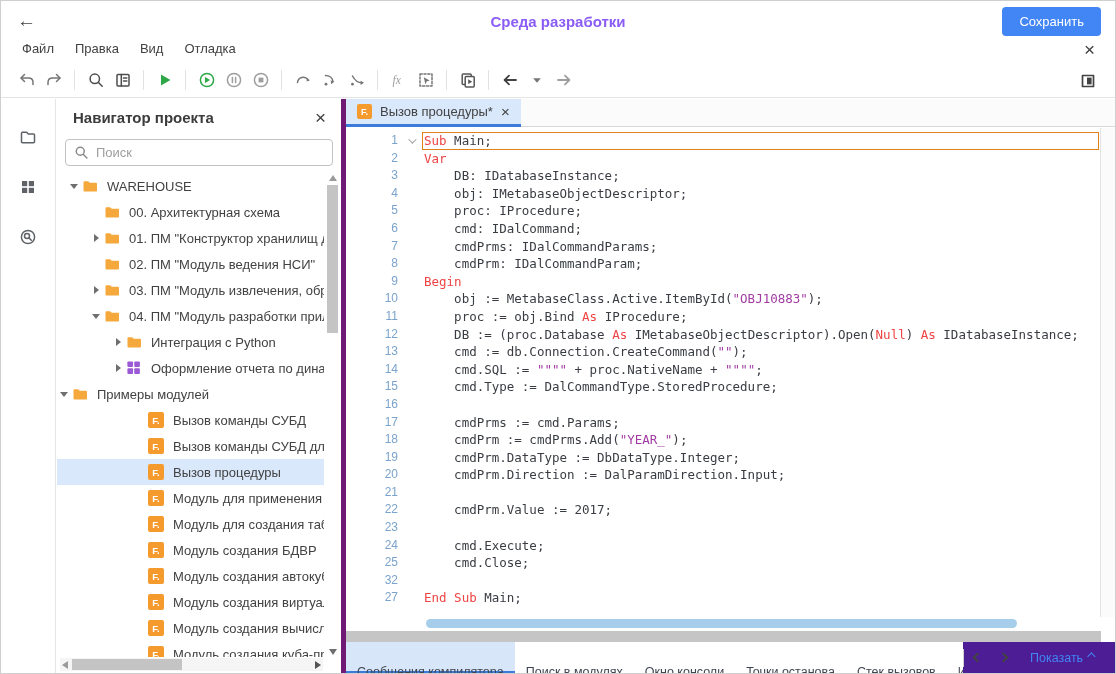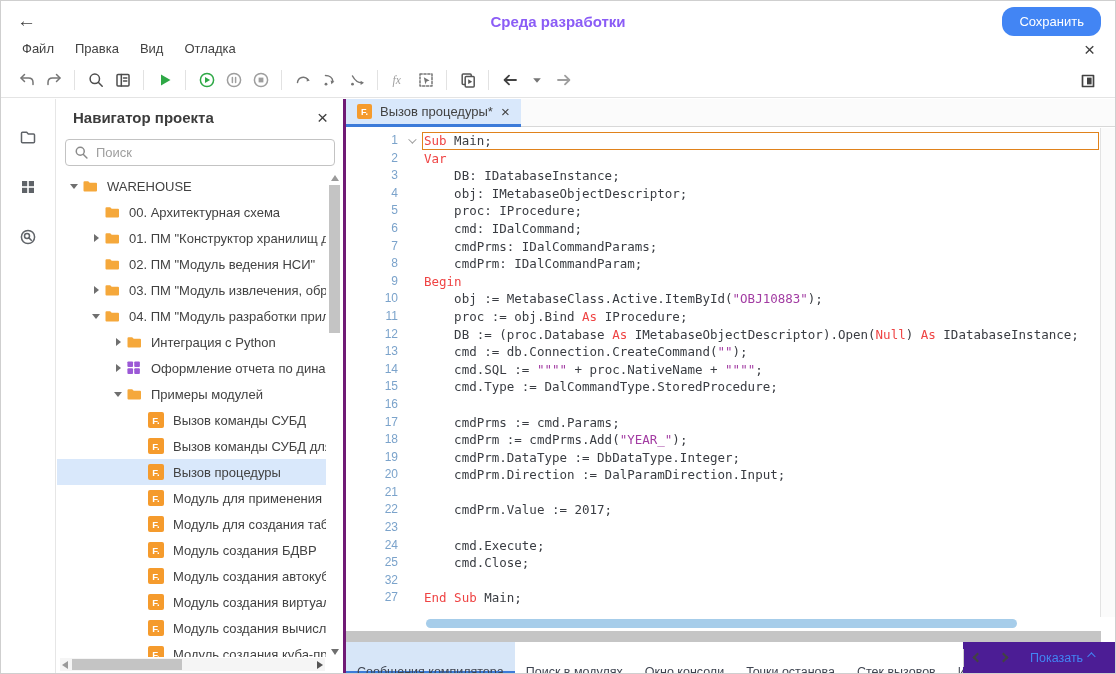--- a/index.html
+++ b/index.html
@@ -3,42 +3,42 @@
 <meta charset="utf-8">
 <style>
   * { margin:0; padding:0; box-sizing:border-box; }
   html,body { width:1116px; height:674px; font-family:"Liberation Sans",sans-serif; background:#fff; overflow:hidden; }
   .window { position:absolute; inset:0; border:1px solid #cfcfcf; background:#fff; }
 
   
   .app-header { position:absolute; top:0; left:0; right:0; height:42px; }
   .back-btn { position:absolute; left:16px; top:9px; font-size:19px; color:#424242; cursor:pointer; line-height:22px; }
   .app-title { position:absolute; left:0; right:0; top:12px; text-align:center; font-size:15px; font-weight:bold; color:#8b5cf6; }
-  .save-btn { position:absolute; right:14px; top:6px; height:29px; padding:0 17px; background:#4285f4; color:#fff; font-size:13px; border:none; border-radius:12px; cursor:pointer; font-family:inherit; }
+  .save-btn { position:absolute; right:14px; top:6px; height:29px; padding:0 17px; background:#4285f4; color:#fff; font-size:13px; border:none; border-radius:4px; cursor:pointer; font-family:inherit; }
 
   
   .menubar { position:absolute; top:40px; left:0; right:0; height:22px; }
   .menubar .items { position:absolute; left:21px; top:0; display:flex; gap:21px; }
   .menu-item { font-size:13px; color:#424242; cursor:pointer; }
   .win-close { position:absolute; right:20px; top:-2px; font-size:19px; color:#424242; cursor:pointer; }
 
   
   .toolbar { position:absolute; top:62px; left:0; right:0; height:35px; border-bottom:1px solid #e4e4e4; display:flex; align-items:center; padding-left:12px; }
   .tb-sep { width:1px; height:20px; background:#e2e2e2; margin:0 7px; }
   .tb-btn { width:27px; height:27px; display:flex; align-items:center; justify-content:center; cursor:pointer; }
   .panel-toggle { position:absolute; right:14px; top:4px; }
   svg.ic { display:block; }
 
   
   .main { position:absolute; top:98px; left:0; right:0; bottom:0; }
   .rail { position:absolute; left:0; top:0; bottom:0; width:55px; border-right:1px solid #e6e6e6; display:flex; flex-direction:column; align-items:center; padding-top:26px; gap:26px; }
   .rail .tb-btn { width:24px; height:24px; }
 
   
-  .sidebar { position:absolute; left:56px; top:0; bottom:0; width:289px; border-right:3px solid #701a75; }
+  .sidebar { position:absolute; left:56px; top:0; bottom:0; width:289px; border-right:5px solid #701a75; }
   .sb-title { position:absolute; left:16px; top:10px; font-size:15px; font-weight:bold; color:#3c3c3c; }
   .sb-close { position:absolute; right:15px; top:8px; font-size:19px; color:#424242; cursor:pointer; }
   .sb-search { position:absolute; left:8px; right:8px; top:40px; height:27px; border:1px solid #c3c3c3; border-radius:4px; display:flex; align-items:center; padding:0 8px; background:#fff; }
   .sb-search input { border:none; outline:none; flex:1; font-size:13px; color:#424242; margin-left:7px; font-family:inherit; background:transparent; }
   .sb-search input::placeholder { color:#9e9e9e; }
   .tree { position:absolute; left:0; right:17px; top:74px; bottom:16px; overflow:hidden; }
   .trow { height:26px; display:flex; align-items:center; cursor:pointer; white-space:nowrap; }
   .trow.sel { background:#d9e8fb; }
   .texp { width:14px; flex:0 0 14px; display:flex; align-items:center; justify-content:center; }
   .tri-open { width:0; height:0; border-left:4px solid transparent; border-right:4px solid transparent; border-top:5px solid #6f6f6f; }
@@ -392,21 +392,21 @@
             <span class="ticon">
               <svg class="ic" width="15" height="15" viewBox="0 0 16 16">
                 <rect x="1.5" y="1.5" width="6" height="6" rx="1" fill="#9b59d6"></rect>
                 <rect x="8.8" y="1.5" width="6" height="6" rx="1" fill="#9b59d6"></rect>
                 <rect x="1.5" y="8.8" width="6" height="6" rx="1" fill="#9b59d6"></rect>
                 <rect x="8.8" y="8.8" width="6" height="6" rx="1" fill="#9b59d6"></rect>
               </svg>
             </span>
             <span class="tlabel">Оформление отчета по динамике спи</span>
           </div>
-          <div class="trow" style="padding-left: 54px;">
+          <div class="trow" style="">
             <span class="texp">
               <span class="tri-open"></span>
             </span>
             <span class="ticon">
               <svg class="ic" width="16" height="16" viewBox="0 0 16 16">
                 <path d="M1.5 4.2 a1 1 0 0 1 1 -1 h3.7 l1.5 1.6 h6.3 a1 1 0 0 1 1 1 v6.6 a1 1 0 0 1 -1 1 H2.5 a1 1 0 0 1 -1 -1 Z" fill="#f5a83b"></path>
               </svg>
             </span>
             <span class="tlabel">Примеры модулей</span>
           </div>

